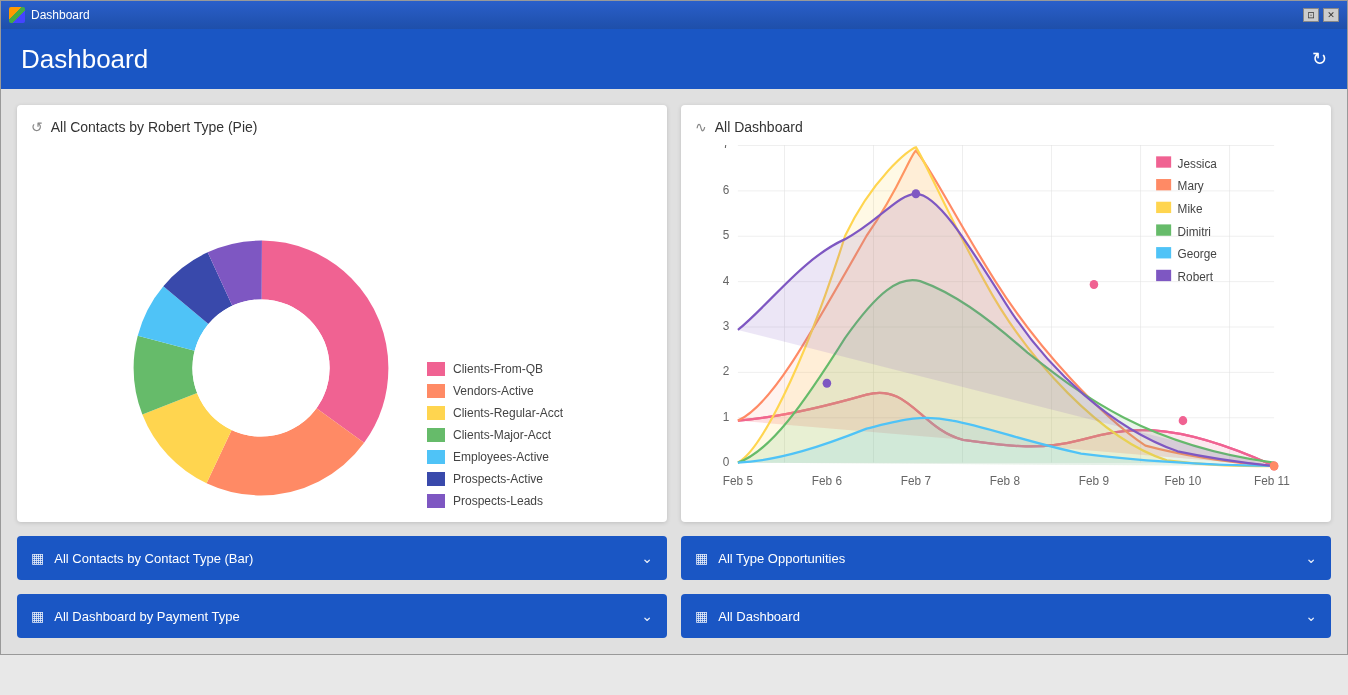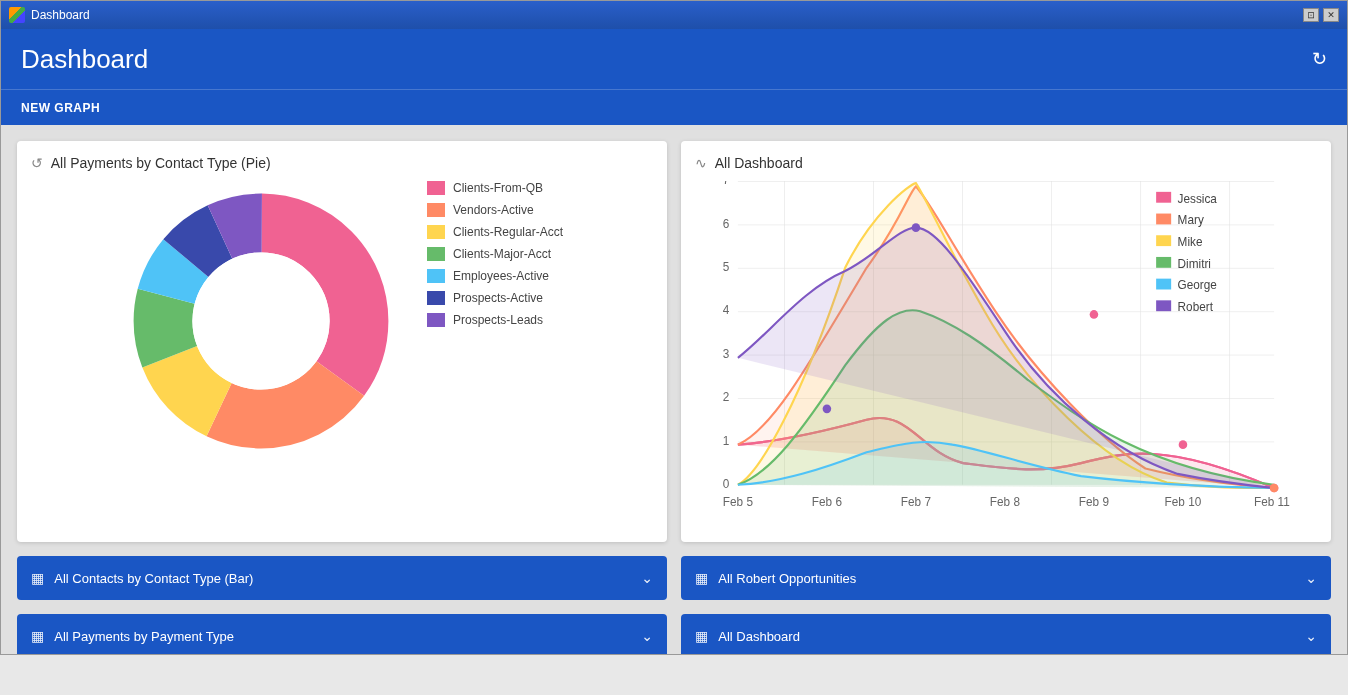--- a/index.html
+++ b/index.html
@@ -97,21 +97,21 @@
       margin-bottom: 10px;
       font-size: 14px;
       color: #333;
     }
     .card-header-icon { color: #888; font-size: 14px; }
 
     
     .pie-card { grid-column: 1; grid-row: 1; display: flex; flex-direction: column; }
     .pie-chart-area {
       display: flex;
-      align-items: flex-start;
+      align-items: flex-end;
       justify-content: center;
       flex: 1;
       gap: 26px;
     }
 
     
     .donut-svg { width: 280px; height: 280px; }
 
     
     .legend { display: flex; flex-direction: column; gap: 8px; }
@@ -157,30 +157,27 @@
       <div class="title-bar-btn">⊡</div>
       <div class="title-bar-btn">✕</div>
     </div>
   </div>
 
   <div class="app-header">
     <span class="app-header-title">Dashboard</span>
     <span class="refresh-icon">↻</span>
   </div>
 
-  <div class="sub-header">
-    <span class="new-graph-btn">NEW GRAPH</span>
-  </div>
 
   <div class="main-content">
 
     <div class="card pie-card">
       <div class="card-header">
         <span class="card-header-icon">↺</span>
-        <span>All Payments by Contact Type (Pie)</span>
+        <span>All Contacts by Robert Type (Pie)</span>
       </div>
       <div class="pie-chart-area">
 
         <svg class="donut-svg" viewBox="0 0 200 200">
 
           <circle cx="100" cy="100" r="70" fill="none" stroke="#f06292" stroke-width="42" stroke-dasharray="153.9 285.9" stroke-dashoffset="110"></circle>
           <circle cx="100" cy="100" r="70" fill="none" stroke="#ff8a65" stroke-width="42" stroke-dasharray="96.8 343" stroke-dashoffset="-43.9"></circle>
           <circle cx="100" cy="100" r="70" fill="none" stroke="#ffd54f" stroke-width="42" stroke-dasharray="52.8 387" stroke-dashoffset="-140.7"></circle>
           <circle cx="100" cy="100" r="70" fill="none" stroke="#66bb6a" stroke-width="42" stroke-dasharray="44 395.8" stroke-dashoffset="-193.5"></circle>
           <circle cx="100" cy="100" r="70" fill="none" stroke="#4fc3f7" stroke-width="42" stroke-dasharray="30.8 409" stroke-dashoffset="-237.5"></circle>
@@ -295,31 +292,31 @@
       <div class="collapsed-panel">
         <div class="collapsed-panel-left">
           <span class="collapsed-panel-icon">▦</span>
           <span>All Contacts by Contact Type (Bar)</span>
         </div>
         <span class="chevron">⌄</span>
       </div>
       <div class="collapsed-panel">
         <div class="collapsed-panel-left">
           <span class="collapsed-panel-icon">▦</span>
-          <span>All Robert Opportunities</span>
+          <span>All Type Opportunities</span>
         </div>
         <span class="chevron">⌄</span>
       </div>
     </div>
 
     <div class="panel-row" style="grid-column:1/3; grid-row:3;">
       <div class="collapsed-panel">
         <div class="collapsed-panel-left">
           <span class="collapsed-panel-icon">▦</span>
-          <span>All Payments by Payment Type</span>
+          <span>All Dashboard by Payment Type</span>
         </div>
         <span class="chevron">⌄</span>
       </div>
       <div class="collapsed-panel">
         <div class="collapsed-panel-left">
           <span class="collapsed-panel-icon">▦</span>
           <span>All Dashboard</span>
         </div>
         <span class="chevron">⌄</span>
       </div>

